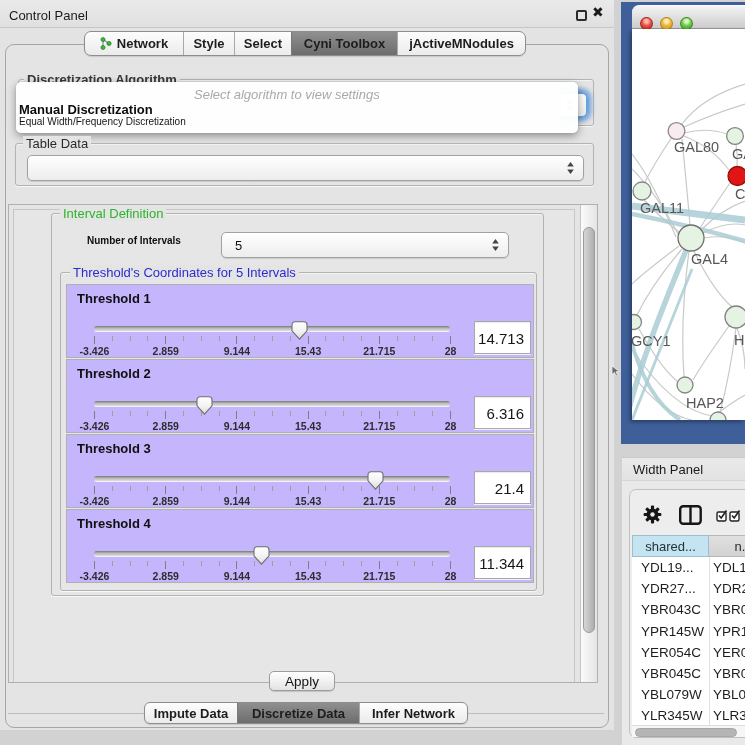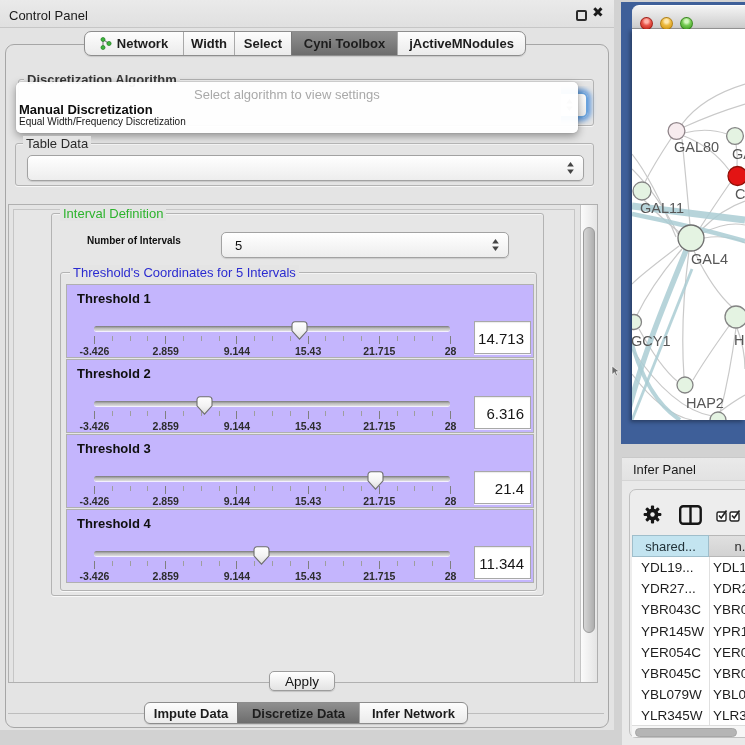--- a/index.html
+++ b/index.html
@@ -36,21 +36,21 @@
 
   
   .combo{background:linear-gradient(#ffffff,#ededed);border:1px solid #a2a2a2;border-radius:5px;
          box-shadow:0 1px 1px rgba(0,0,0,0.12);}
   .combo .cval{left:14px;top:50%;transform:translateY(-50%);font-size:13px;color:#111;}
   .combo svg.arr{right:9px;top:50%;transform:translateY(-50%);}
 
   
   .popup{left:16px;top:82px;width:562px;height:51px;background:rgba(255,255,255,0.96);
          border-radius:5px;box-shadow:0 3px 8px rgba(0,0,0,0.38), 0 0 1px rgba(0,0,0,0.3);}
-  .popup .hint{left:178px;top:5px;font-size:13px;color:#a9a9a9;}
+  .popup .hint{left:178px;top:5px;font-size:13px;color:#a9a9a9;font-style:italic;}
   .popup .it1{left:3px;top:20px;font-size:13px;font-weight:bold;color:#0d0d0d;}
   .popup .it2{left:3px;top:34px;font-size:10px;color:#151515;}
 
   
   .spane{left:8px;top:187px;width:590px;height:479px;border:1px solid #b0b0b0;background:#e4e4e4;overflow:hidden;margin-top:17px;}
   .innerpanel{left:4px;top:4px;width:562px;height:640px;border:1px solid #c6c6c6;background:#e6e6e6;}
   .vsb{left:571px;top:0;width:18px;height:477px;background:linear-gradient(90deg,#fbfbfb,#e3e3e3);
        border-left:1px solid #c4c4c4;}
   .vsb .thumb{left:2px;top:22px;width:12px;height:406px;border-radius:6px;
               background:linear-gradient(90deg,#d6d6d6,#aeaeae);border:1px solid #9b9b9b;}
@@ -137,21 +137,21 @@
           <svg width="12" height="15" viewBox="0 0 12 15">
             <path d="M3,3.5 L3,11.5 M3,3.5 L9,7.5" stroke="#8a8a8a" stroke-width="1.2" fill="none"></path>
             <circle cx="3" cy="3.5" r="2" fill="#3db53d" stroke="#1e7a1e" stroke-width="0.7"></circle>
             <circle cx="3" cy="11.5" r="2" fill="#3db53d" stroke="#1e7a1e" stroke-width="0.7"></circle>
             <circle cx="9" cy="7.5" r="2.1" fill="#3db53d" stroke="#1e7a1e" stroke-width="0.7"></circle>
           </svg>
         </span>
         <span style="position:relative">Network</span>
       </div>
       <div class="tab" style="width:51px">
-        <span style="position:relative">Width</span>
+        <span style="position:relative">Style</span>
       </div>
       <div class="tab" style="width:57px">
         <span style="position:relative">Select</span>
       </div>
       <div class="tab sel" style="width:106px">
         <span style="position:relative">Cyni Toolbox</span>
       </div>
       <div class="tab" style="width:128px">
         <span style="position:relative">jActiveMNodules</span>
       </div>
@@ -394,21 +394,21 @@
         <text x="8" y="184" font-size="14.5" fill="#575757" font-family="&quot;Liberation Sans&quot;,&quot;DejaVu Sans&quot;,sans-serif">GAL11</text>
         <text x="59" y="235" font-size="14.5" fill="#575757" font-family="&quot;Liberation Sans&quot;,&quot;DejaVu Sans&quot;,sans-serif">GAL4</text>
         <text x="102" y="316" font-size="14.5" fill="#575757" font-family="&quot;Liberation Sans&quot;,&quot;DejaVu Sans&quot;,sans-serif">H</text>
         <text x="-1" y="317" font-size="14.5" fill="#575757" font-family="&quot;Liberation Sans&quot;,&quot;DejaVu Sans&quot;,sans-serif">GCY1</text>
         <text x="54" y="379" font-size="14.5" fill="#575757" font-family="&quot;Liberation Sans&quot;,&quot;DejaVu Sans&quot;,sans-serif">HAP2</text>
       </svg>
   </div>
 
   <div class="tp">
     <div class="tp-titlebar"></div>
-    <div class="tp-title txt">Infer Panel</div>
+    <div class="tp-title txt">Width Panel</div>
 
     <div class="tcard">
       <span style="left:13px;top:15px">
         <svg width="19" height="19" viewBox="0 0 19 19">
           <g fill="#161616">
             <circle cx="9.5" cy="9.5" r="6"></circle>
             <g>
               <rect x="7.9" y="0.6" width="3.2" height="4" rx="1"></rect>
               <rect x="7.9" y="14.4" width="3.2" height="4" rx="1"></rect>
               <rect x="7.9" y="0.6" width="3.2" height="4" rx="1" transform="rotate(90 9.5 9.5)"></rect>

